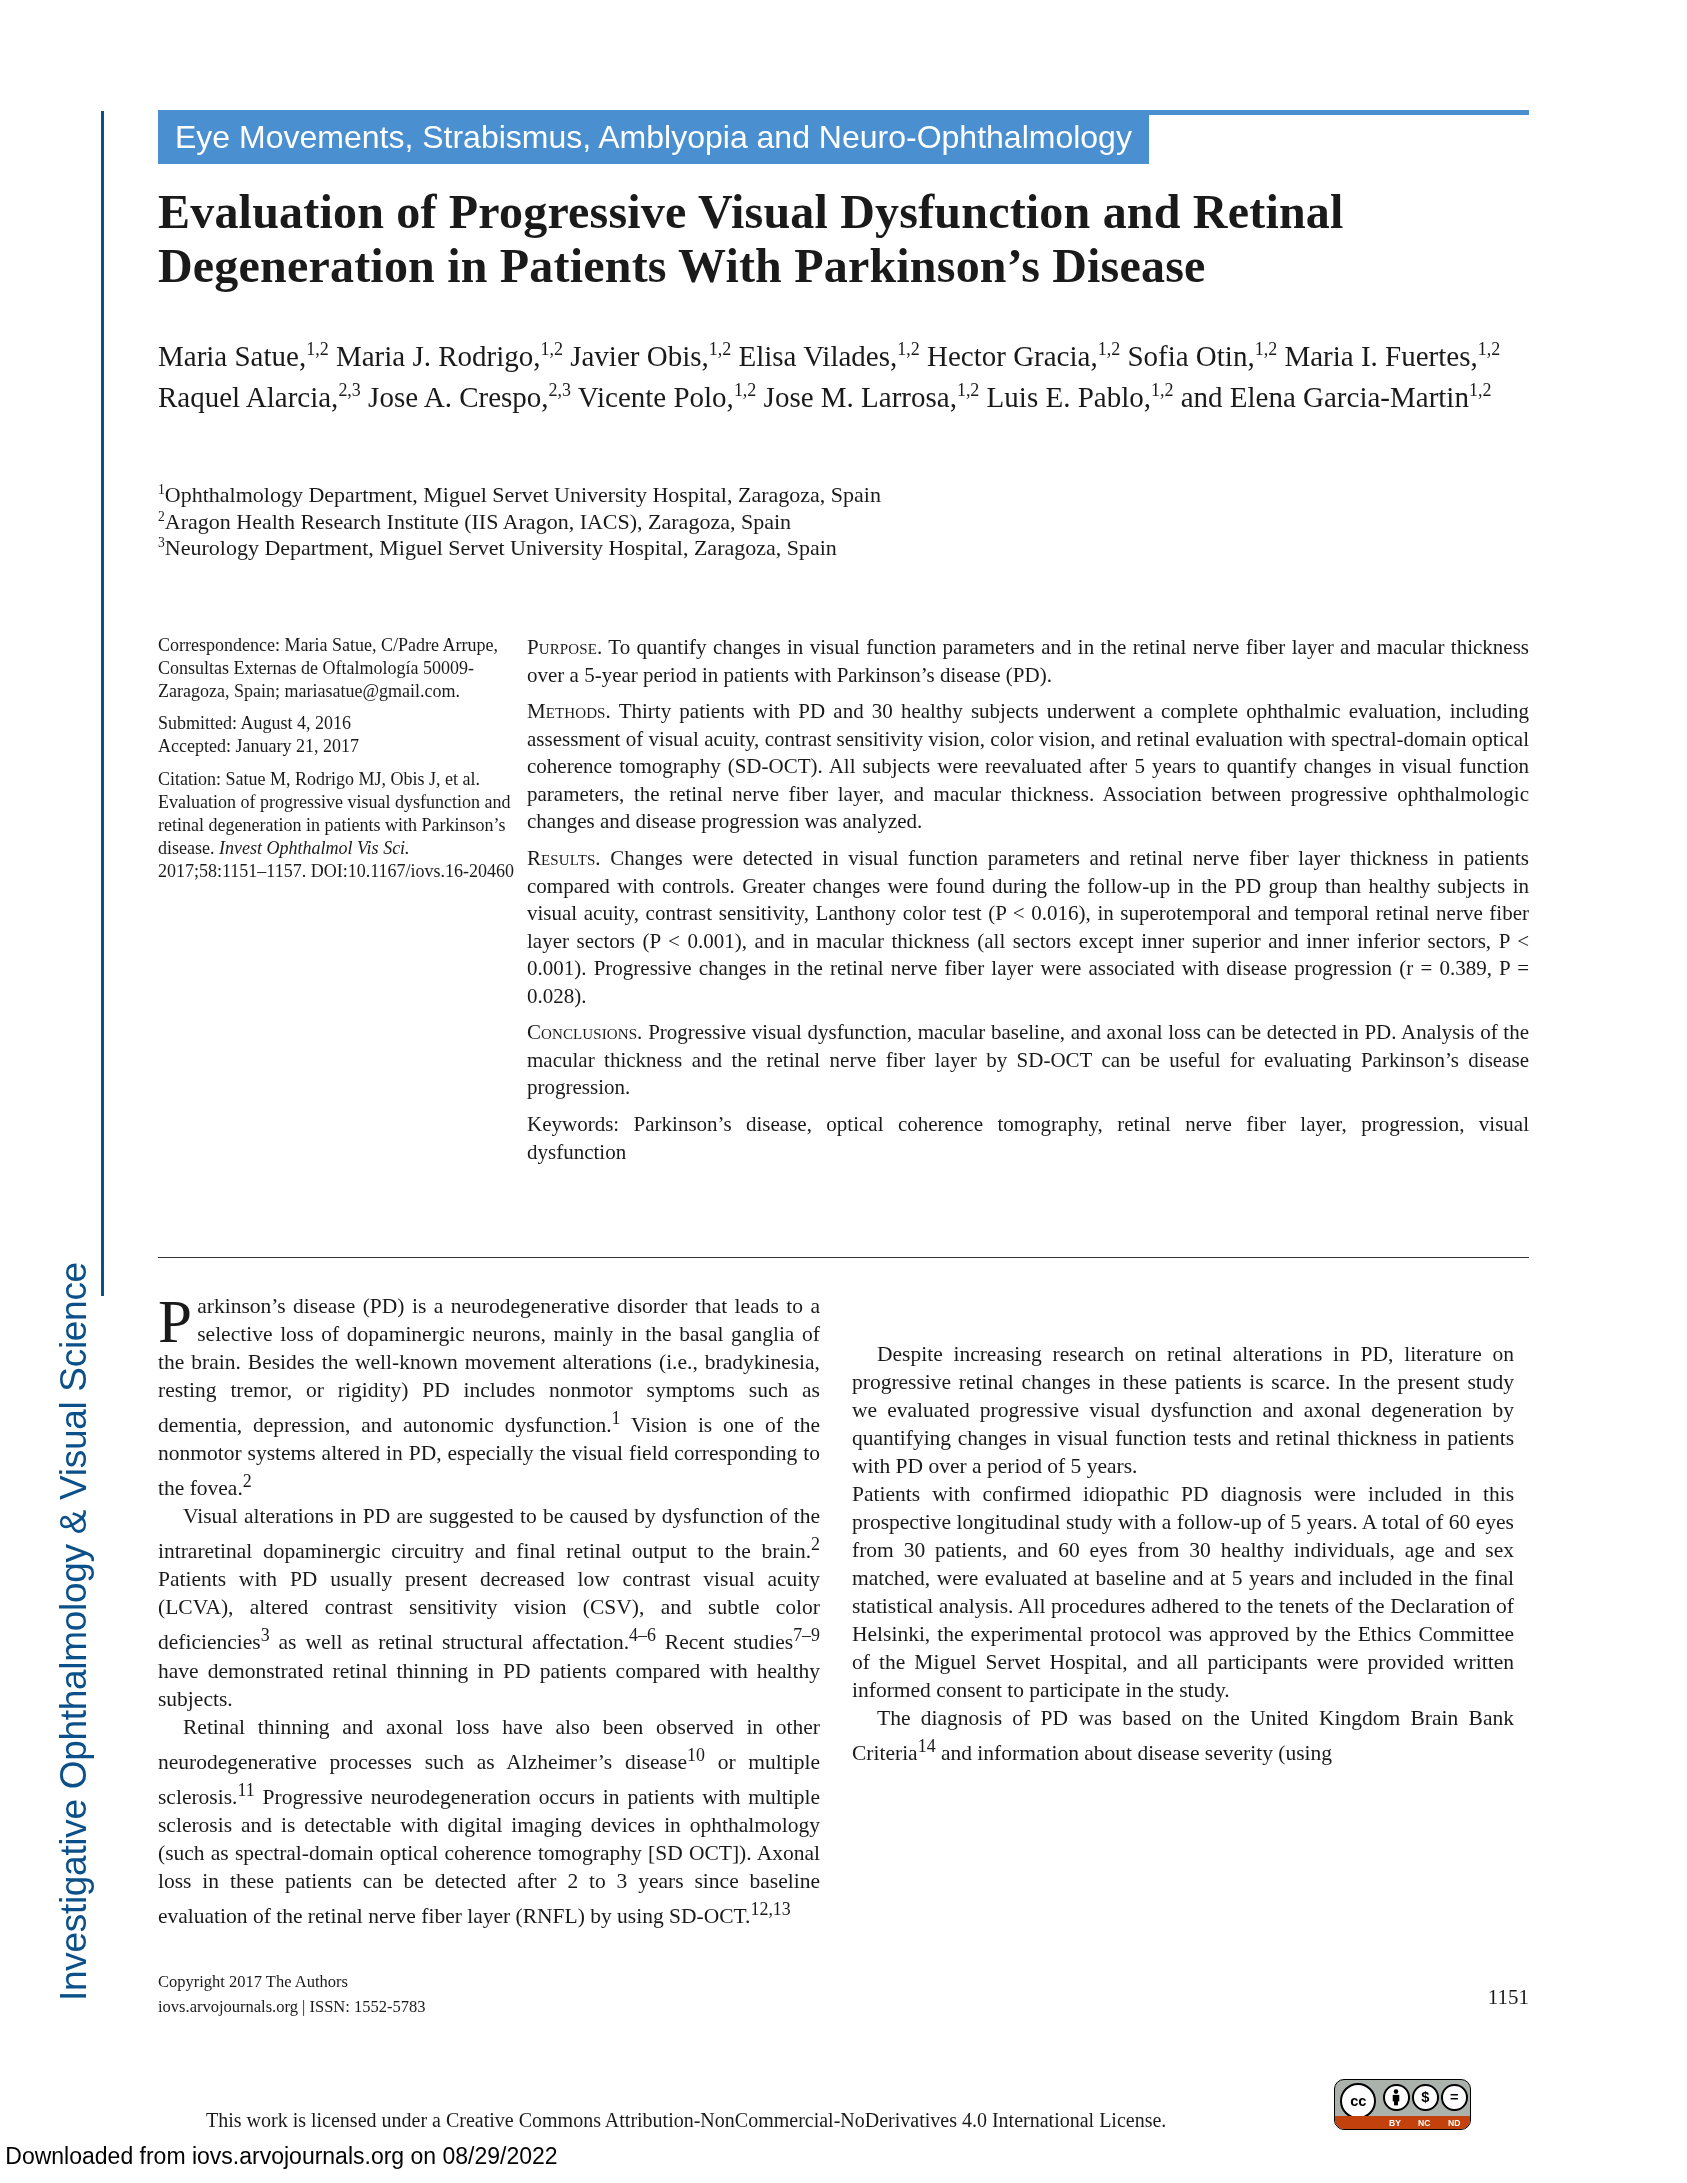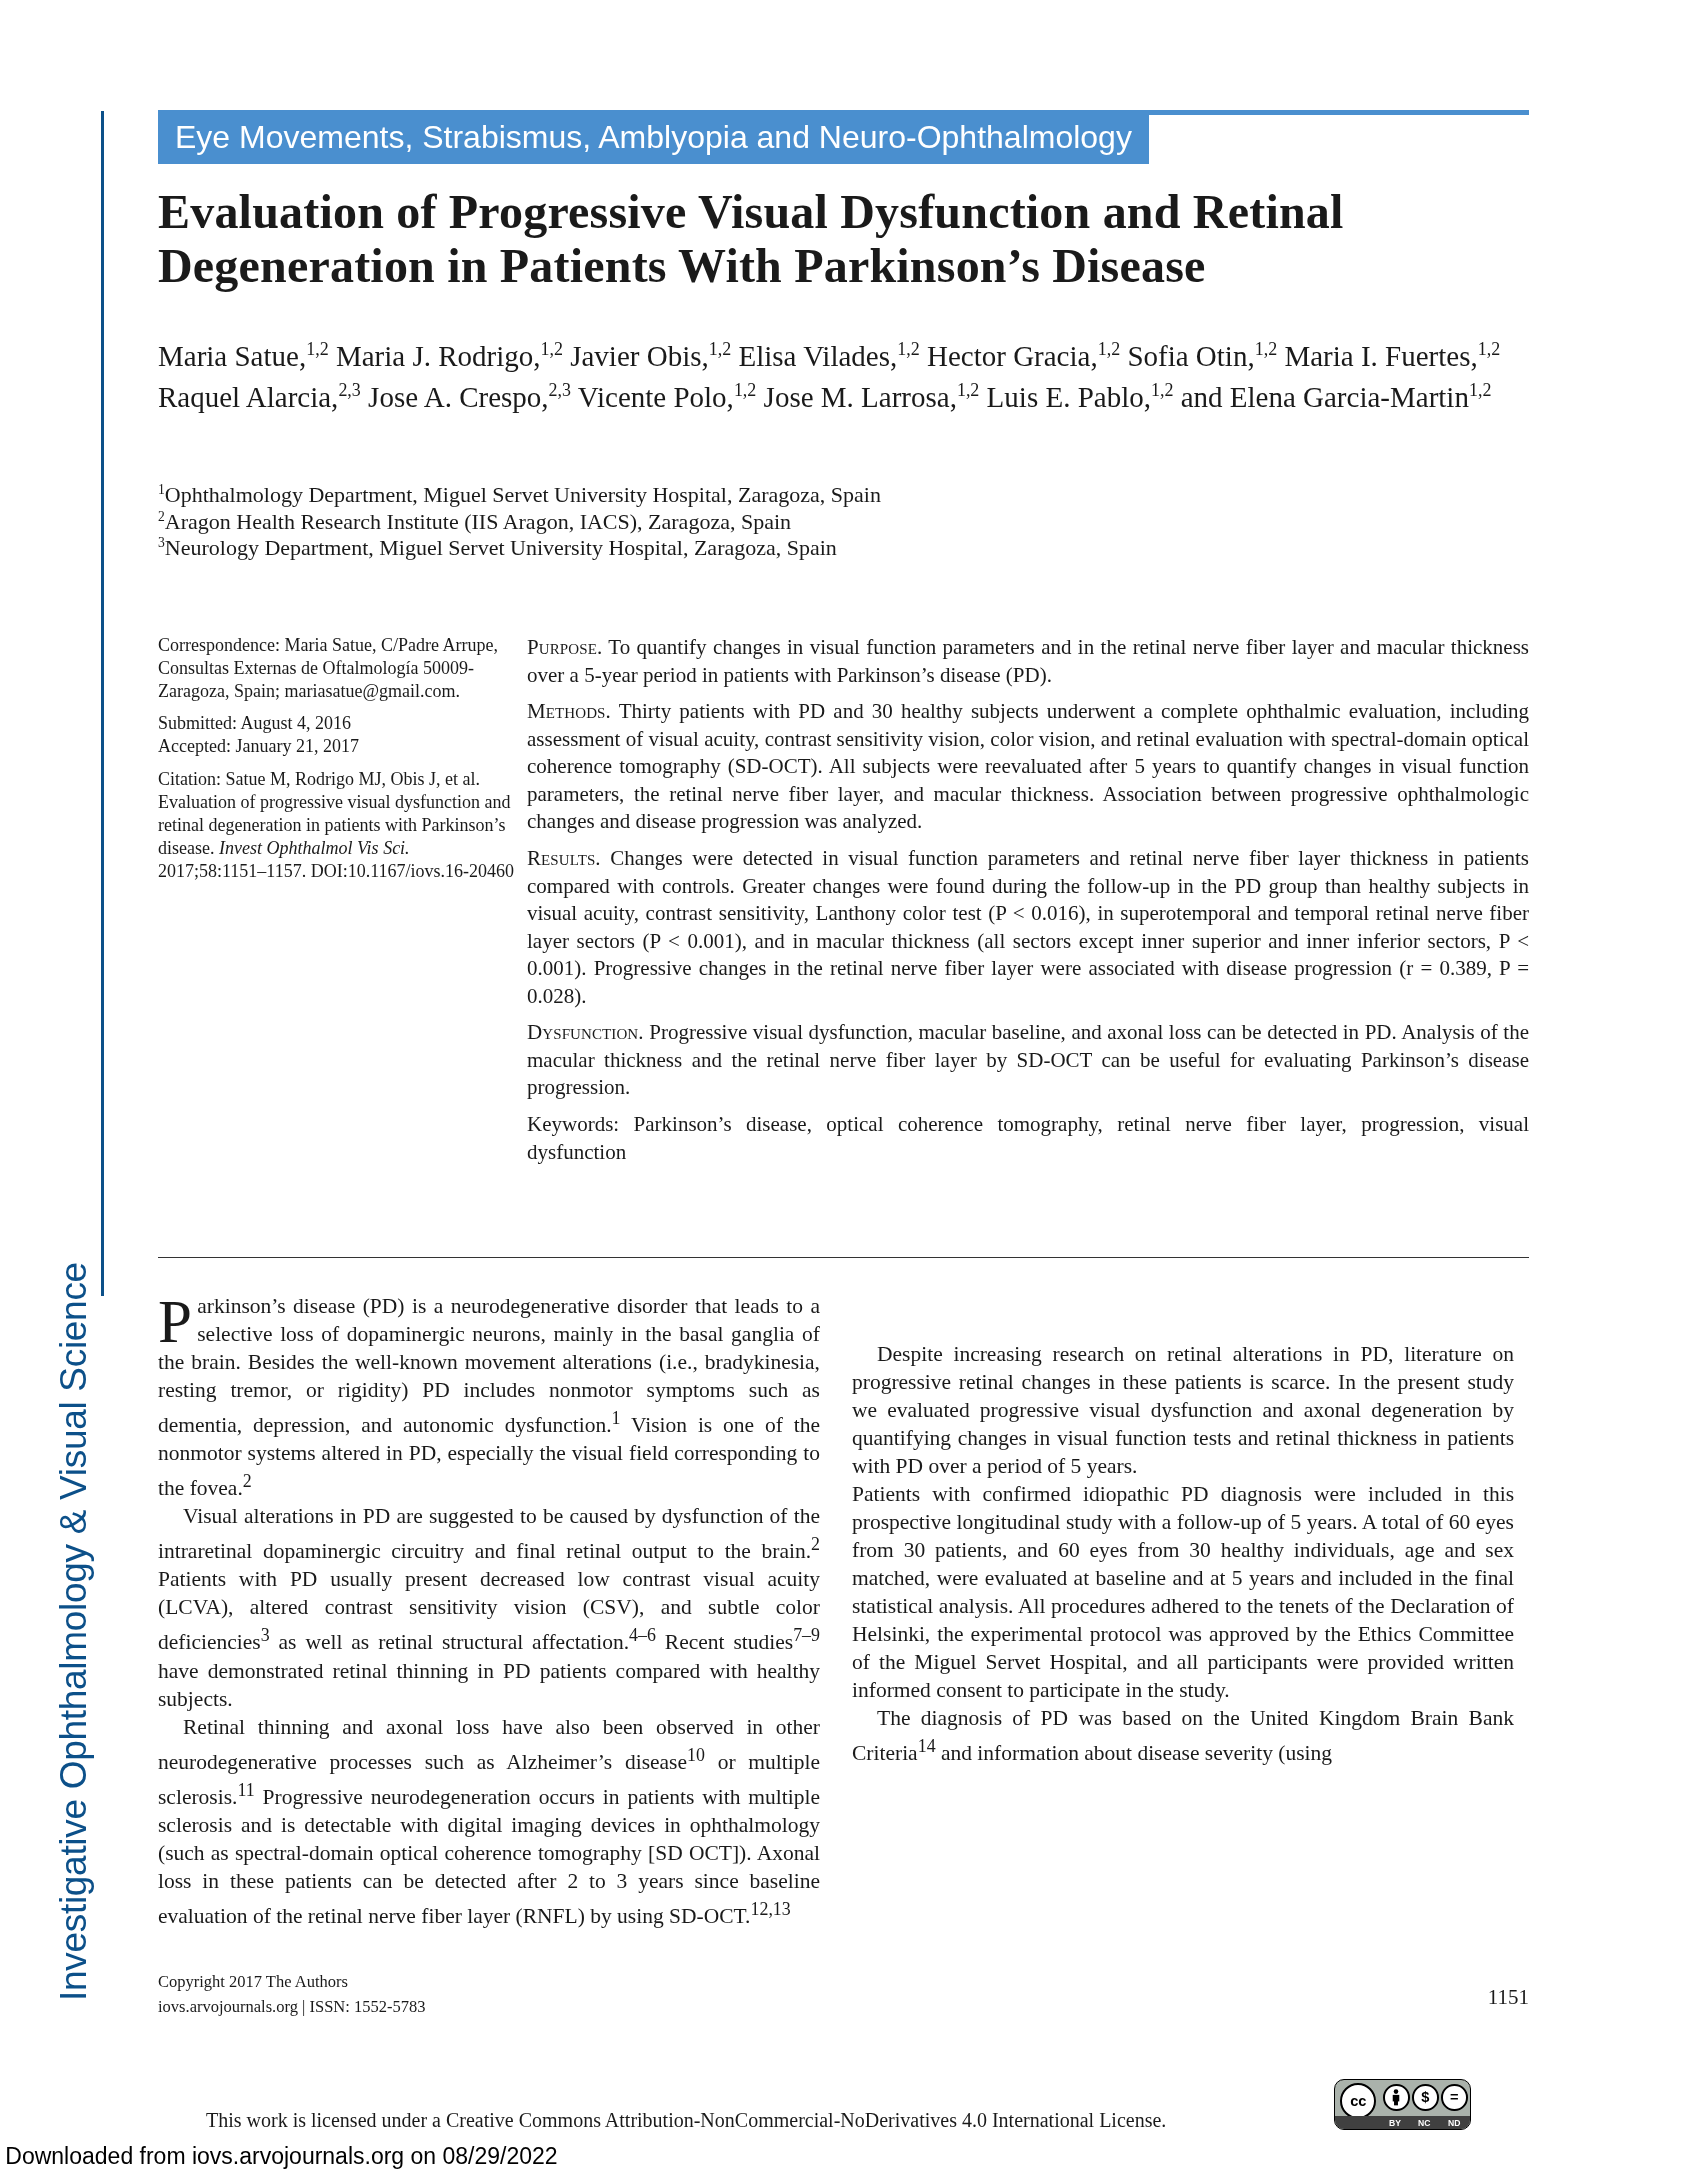--- a/index.html
+++ b/index.html
@@ -45,21 +45,21 @@
   .body-col p.noindent { text-indent: 0; }
   .dropcap { float: left; font-size: 61px; line-height: 49px; margin: 5.3px 5.3px 0 0; text-indent: 0; }
   .sec-head { font-variant: small-caps; font-weight: bold; font-size: 26.5px; margin: 40px 0 21px 0; text-indent: 0; }
 
   .footer-left { position: absolute; left: 158px; top: 1970px; font-size: 16.5px; line-height: 24.5px; }
   .page-num { position: absolute; right: 159px; top: 1985px; font-size: 21px; }
 
   .license { position: absolute; left: 206px; top: 2109px; font-size: 20px; white-space: nowrap; }
   .cc-badge { position: absolute; left: 1334px; top: 2079px; width: 135px; height: 49px; background: #aab2ab;
               border: 1.3px solid #000; border-radius: 10px; overflow: hidden; }
-  .cc-badge .strip { position: absolute; left: 0; bottom: 0; width: 100%; height: 13.2px; background: #404040; text-align: right; }
+  .cc-badge .strip { position: absolute; left: 0; bottom: 0; width: 100%; height: 13.2px; background: #c2410c; text-align: right; }
   .cc-badge .strip span { color: #fff; font-family: "Liberation Sans", sans-serif; font-size: 8.6px; font-weight: bold;
                           position: absolute; bottom: 1.3px; }
   .cc-circle { position: absolute; border: 2.6px solid #000; border-radius: 50%; background: #fff; box-sizing: border-box;
                display: flex; align-items: center; justify-content: center; font-family: "Liberation Sans", sans-serif;
                font-weight: bold; color: #000; }
   .downloaded { position: absolute; left: 5.3px; top: 2143px; font-family: "Liberation Sans", "DejaVu Sans", sans-serif;
                 font-size: 23px; color: #000; white-space: nowrap; }
 </style>
 </head>
 <body>
@@ -107,21 +107,21 @@
     <span>Citation: Satue M, Rodrigo MJ, Obis J, et al. Evaluation of progressive visual dysfunction and retinal degeneration in patients with Parkinson’s disease.</span>
     <i>Invest Ophthalmol Vis Sci.</i>
     <span>2017;58:1151–1157. DOI:10.1167/iovs.16-20460</span>
   </p>
 </div>
 
 <div class="abstract">
   <p><span class="abs-label">Purpose.</span> <span>To quantify changes in visual function parameters and in the retinal nerve fiber layer and macular thickness over a 5-year period in patients with Parkinson’s disease (PD).</span></p>
   <p><span class="abs-label">Methods.</span> <span>Thirty patients with PD and 30 healthy subjects underwent a complete ophthalmic evaluation, including assessment of visual acuity, contrast sensitivity vision, color vision, and retinal evaluation with spectral-domain optical coherence tomography (SD-OCT). All subjects were reevaluated after 5 years to quantify changes in visual function parameters, the retinal nerve fiber layer, and macular thickness. Association between progressive ophthalmologic changes and disease progression was analyzed.</span></p>
   <p><span class="abs-label">Results.</span> <span>Changes were detected in visual function parameters and retinal nerve fiber layer thickness in patients compared with controls. Greater changes were found during the follow-up in the PD group than healthy subjects in visual acuity, contrast sensitivity, Lanthony color test (P &lt; 0.016), in superotemporal and temporal retinal nerve fiber layer sectors (P &lt; 0.001), and in macular thickness (all sectors except inner superior and inner inferior sectors, P &lt; 0.001). Progressive changes in the retinal nerve fiber layer were associated with disease progression (r = 0.389, P = 0.028).</span></p>
-  <p><span class="abs-label">Dysfunction.</span> <span>Progressive visual dysfunction, macular baseline, and axonal loss can be detected in PD. Analysis of the macular thickness and the retinal nerve fiber layer by SD-OCT can be useful for evaluating Parkinson’s disease progression.</span></p>
+  <p><span class="abs-label">Conclusions.</span> <span>Progressive visual dysfunction, macular baseline, and axonal loss can be detected in PD. Analysis of the macular thickness and the retinal nerve fiber layer by SD-OCT can be useful for evaluating Parkinson’s disease progression.</span></p>
   <p>Keywords: Parkinson’s disease, optical coherence tomography, retinal nerve fiber layer, progression, visual dysfunction</p>
 </div>
 
 <div class="divider"></div>
 
 <div class="body-col col-left">
   <p class="noindent"><span class="dropcap">P</span><span>arkinson’s disease (PD) is a neurodegenerative disorder that leads to a selective loss of dopaminergic neurons, mainly in the basal ganglia of the brain. Besides the well-known movement alterations (i.e., bradykinesia, resting tremor, or rigidity) PD includes nonmotor symptoms such as dementia, depression, and autonomic dysfunction.</span><sup>1</sup><span> Vision is one of the nonmotor systems altered in PD, especially the visual field corresponding to the fovea.</span><sup>2</sup></p>
   <p><span>Visual alterations in PD are suggested to be caused by dysfunction of the intraretinal dopaminergic circuitry and final retinal output to the brain.</span><sup>2</sup><span> Patients with PD usually present decreased low contrast visual acuity (LCVA), altered contrast sensitivity vision (CSV), and subtle color deficiencies</span><sup>3</sup><span> as well as retinal structural affectation.</span><sup>4–6</sup><span> Recent studies</span><sup>7–9</sup><span> have demonstrated retinal thinning in PD patients compared with healthy subjects.</span></p>
   <p><span>Retinal thinning and axonal loss have also been observed in other neurodegenerative processes such as Alzheimer’s disease</span><sup>10</sup><span> or multiple sclerosis.</span><sup>11</sup><span> Progressive neurodegeneration occurs in patients with multiple sclerosis and is detectable with digital imaging devices in ophthalmology (such as spectral-domain optical coherence tomography [SD OCT]). Axonal loss in these patients can be detected after 2 to 3 years since baseline evaluation of the retinal nerve fiber layer (RNFL) by using SD-OCT.</span><sup>12,13</sup></p>
 </div>

